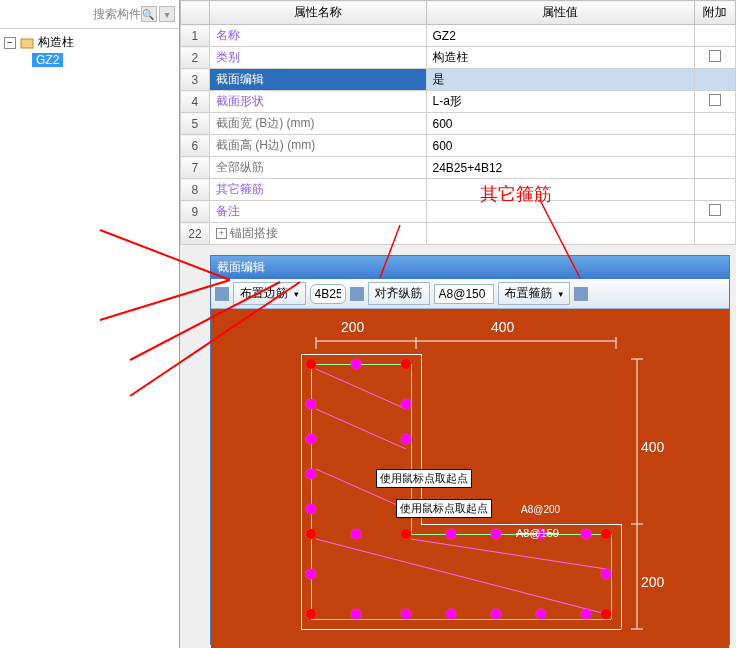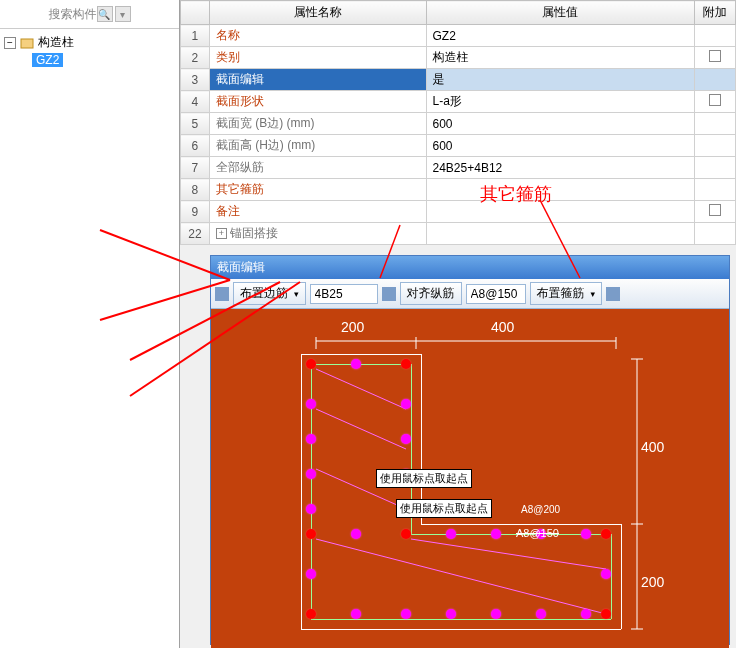--- a/index.html
+++ b/index.html
@@ -1,36 +1,36 @@
 <!DOCTYPE html>
 <html><head>
 <meta charset="utf-8">
 <style>
 *{box-sizing:border-box;margin:0;padding:0;font-family:'Microsoft YaHei',SimSun,Arial,sans-serif;font-size:12px}
 body{background:#f0f0f0;width:736px;height:648px;overflow:hidden;position:relative}
 .main{display:flex;height:100%}
 .left-pane{width:180px;background:#fff;border-right:1px solid #a0a0a0}
-.search-bar{height:22px;border-bottom:1px solid #ccc;padding:14px 4px;color:#888;display:flex;align-items:center;justify-content:center}
+.search-bar{height:22px;border-bottom:1px solid #ccc;padding:14px 4px;color:#888;display:flex;align-items:center;justify-content:flex-end}
 .search-icons{display:flex;gap:2px}
 .si{width:16px;height:16px;background:#e8e8e8;border:1px solid #bbb;cursor:pointer;display:flex;align-items:center;justify-content:center;font-size:10px}
 .tree{padding:4px}
 .tree-row{display:flex;align-items:center;gap:4px;padding:1px 0;cursor:pointer}
 .tree-indent{padding-left:28px}
 .tree-toggle{width:12px;height:12px;border:1px solid #888;display:flex;align-items:center;justify-content:center;font-size:10px;line-height:1}
 .tree-icon{width:14px;height:14px}
 .tree-sel{background:#3399ff;color:#fff;padding:0 4px}
 .right-pane{flex:1;display:flex;flex-direction:column;position:relative}
 .prop-table{background:#fff;border-collapse:collapse;width:100%}
 .prop-table th{background:linear-gradient(#fdfdfd,#e8e8e8);border:1px solid #c0c0c0;padding:3px 6px;font-weight:normal;}
 .prop-table td{border:1px solid #d0d0d0;padding:2px 6px;height:18px}
 .prop-table .rownum{background:linear-gradient(#fdfdfd,#e8e8e8);text-align:center;width:28px;color:#555}
 .prop-table .pname{width:210px}
 .prop-table .pval{width:260px}
 .prop-table .paddon{width:40px;text-align:center}
-.blue-link{color:#c2410c;cursor:pointer}
+.blue-link{color:#8b5cf6;cursor:pointer}
 .gray-text{color:#737373}
 .sel-row td{background:#c8dcf0}
 .sel-row .pname{background:#2b6dbb;color:#fff}
 .ck{width:12px;height:12px;border:1px solid #888;display:inline-block}
 .expand-cell{display:flex;align-items:center;gap:3px}
 .exp-btn{width:11px;height:11px;border:1px solid #888;display:flex;align-items:center;justify-content:center;font-size:9px;line-height:1}
 .annotations{position:absolute;inset:0;pointer-events:none;z-index:5}
 .ann{position:absolute;color:#ff0000;font-size:18px;font-family:SimSun}
 .sec-editor{position:absolute;left:210px;top:255px;width:520px;height:390px;border:1px solid #4a7bc0;background:#000}
 .sec-title{background:linear-gradient(#6ba8e8,#3b7bd0);color:#fff;padding:3px 6px;font-size:12px}
@@ -170,21 +170,21 @@
   <div class="ann" style="left:480px;top:182px">其它箍筋</div>
 </div>
 
 <div class="sec-editor">
   <div class="sec-title">截面编辑</div>
   <div class="sec-toolbar">
     <span class="tb-icon"></span>
     <div class="tb-btn tb-drop">
         <span>布置边筋</span>
       </div>
-    <input class="tb-input" style="width: 68px;" value="4B25">
+    <input class="tb-input" style="width: 36px; border-radius: 6px;" value="4B25">
     <span class="tb-icon"></span>
     <div class="tb-btn">
         <span>对齐纵筋</span>
       </div>
     <input class="tb-input" style="width: 60px;" value="A8@150">
     <div class="tb-btn tb-drop">
         <span>布置箍筋</span>
       </div>
     <span class="tb-icon"></span>
   </div>

